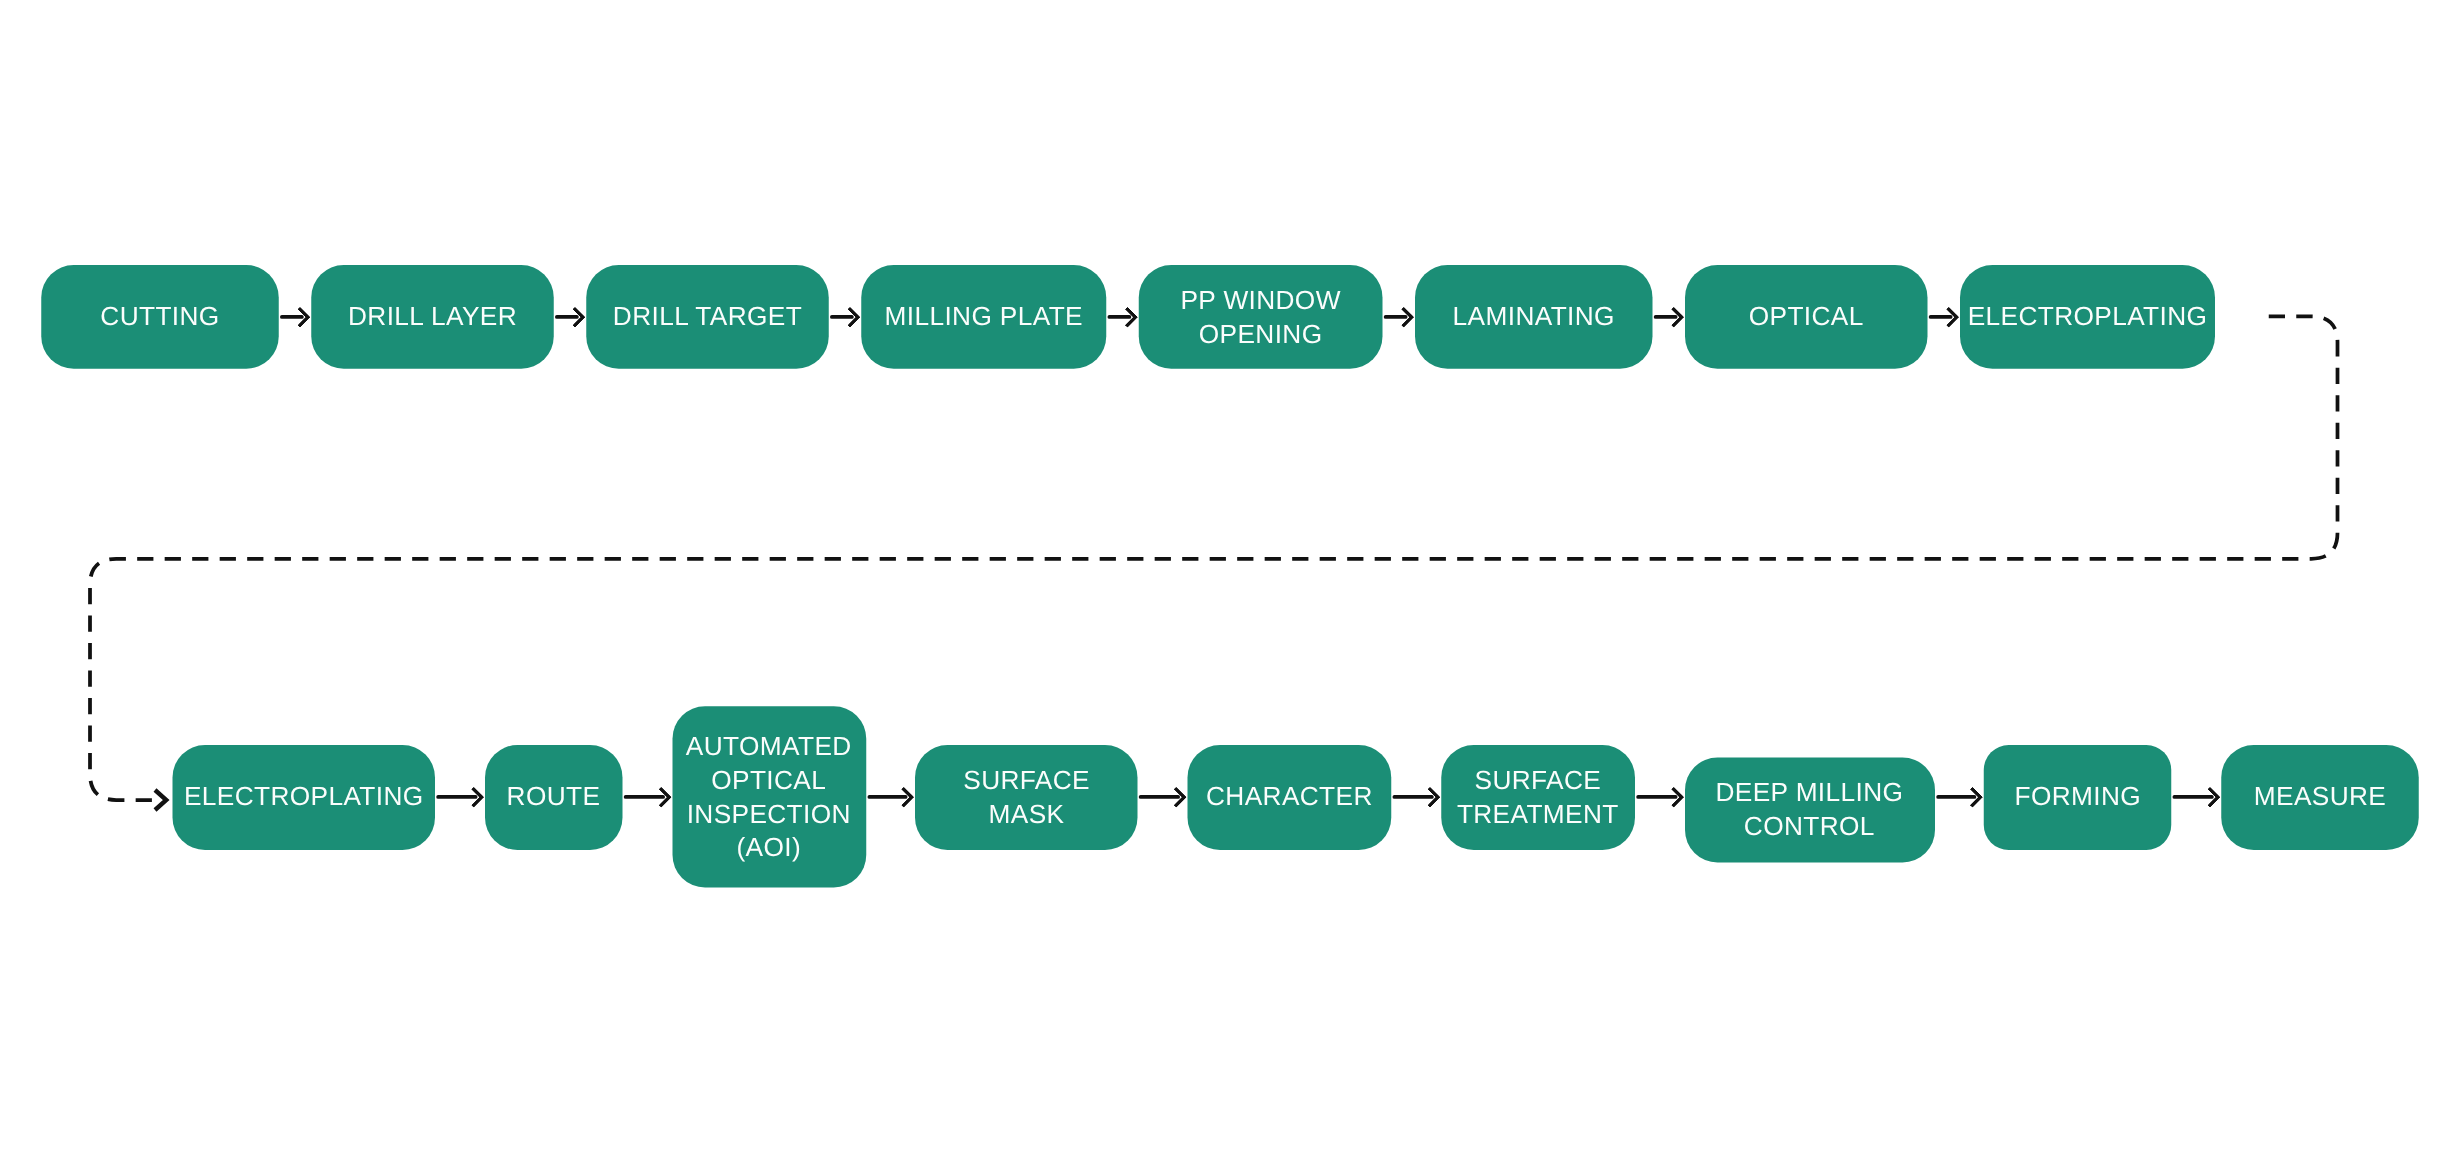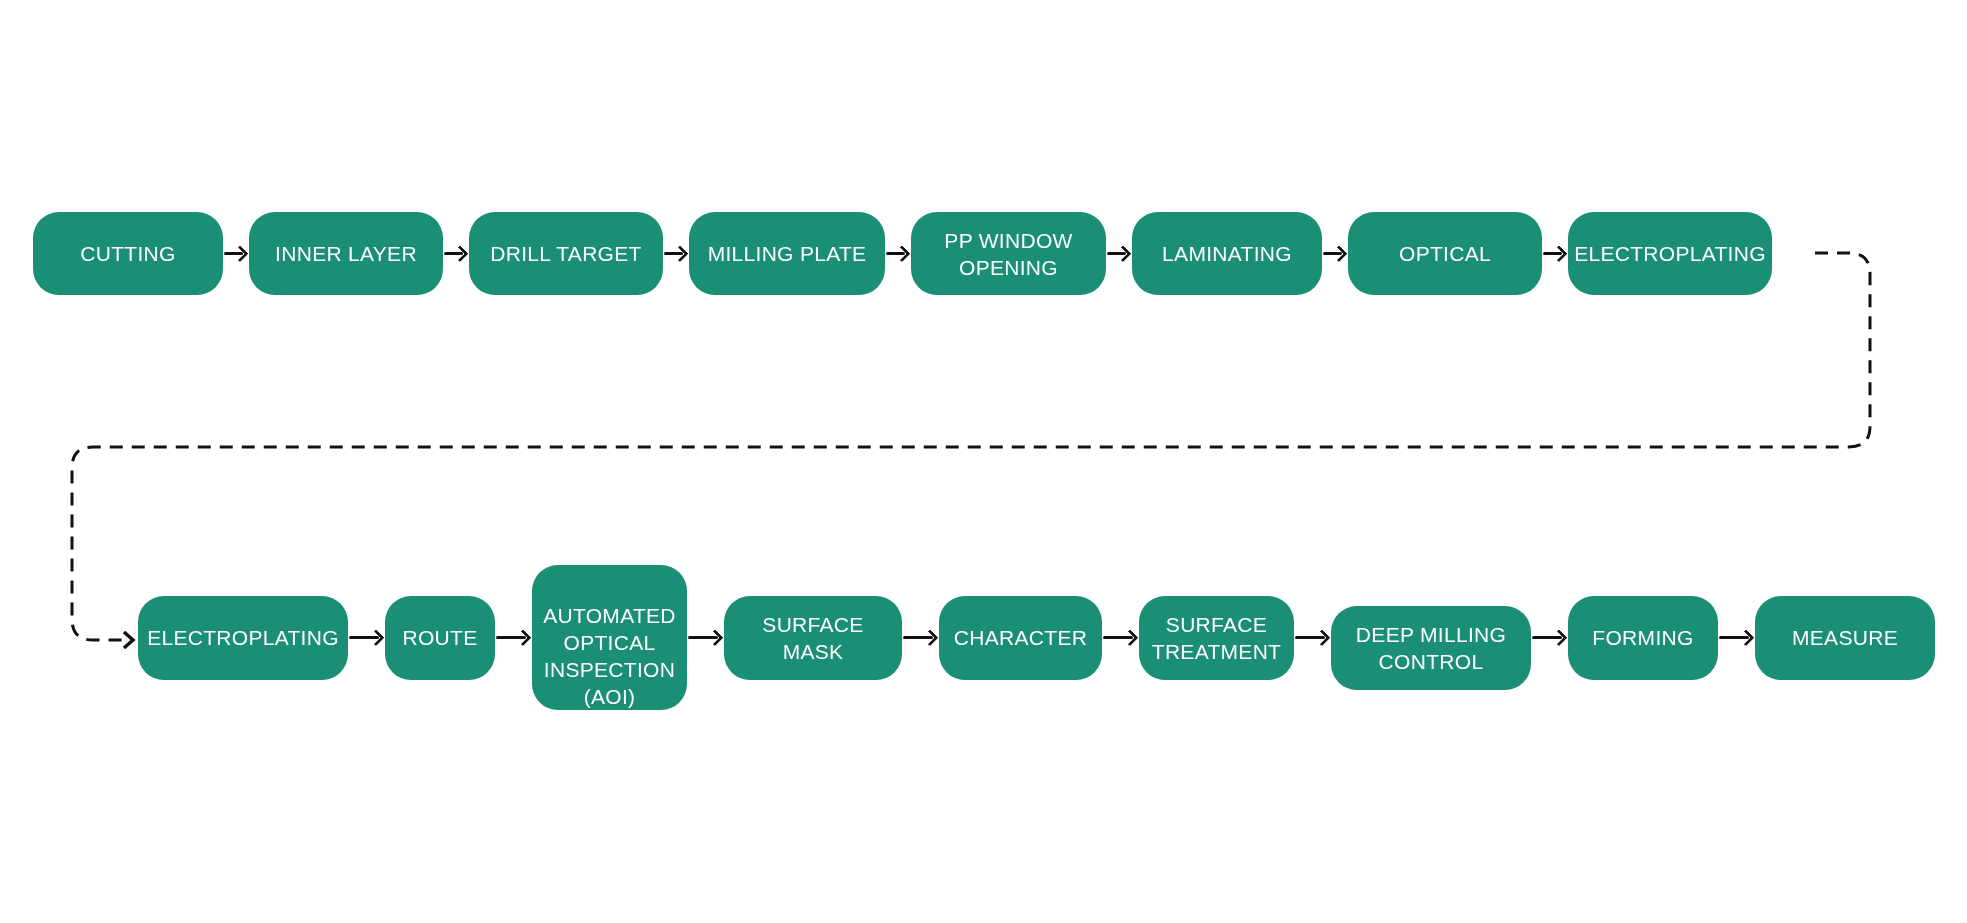--- a/index.html
+++ b/index.html
@@ -32,23 +32,23 @@
     color:#FBFDFC;
     font-size:21px;
     line-height:27px;
     letter-spacing:0.3px;
     white-space:pre-line;
     padding:0 6px;
   }
   
   .w190{width:190px;} .w194{width:194px;} .w196{width:196px;} .w195{width:195px;}
   .w204{width:204px;} .w210{width:210px;} .w110{width:110px;} .w155{width:155px;}
-  .w178{width:178px;} .w163{width:163px;} .w200{width:200px;margin-top:20px;} .w150{width:150px;}
-  .w158{width:180px;}
-  .tall{height:145px !important;align-items:flex-end;}
+  .w178{width:178px;} .w163{width:163px;} .w200{width:200px;margin-top:20px;} .w150{width:150px;border-radius:20px;}
+  .w158{width:158px;}
+  .tall{height:145px !important;}
   
   .arrow{
     flex:1 1 30px;
     min-width:26px;
     position:relative;
     height:24px;
     align-self:center;
   }
   .arrow::before{
     content:'';
@@ -78,21 +78,21 @@
              L 93 447 Q 72 447 72 468 L 72 619 Q 72 640 93 640 L 126 640" fill="none" stroke="#111111" stroke-width="3" stroke-dasharray="13 9" stroke-linecap="butt"></path>
     <polyline points="124,632 133,640 124,648" fill="none" stroke="#111111" stroke-width="3.5" stroke-linejoin="miter"></polyline>
   </svg>
 
   <div id="row-top" class="flow-row">
     <div class="node w190">
       <span class="node-label">CUTTING</span>
     </div>
     <div class="arrow"></div>
     <div class="node w194">
-      <span class="node-label">INNER LAYER</span>
+      <span class="node-label">DRILL LAYER</span>
     </div>
     <div class="arrow"></div>
     <div class="node w194">
       <span class="node-label">DRILL TARGET</span>
     </div>
     <div class="arrow"></div>
     <div class="node w196">
       <span class="node-label">MILLING PLATE</span>
     </div>
     <div class="arrow"></div>

